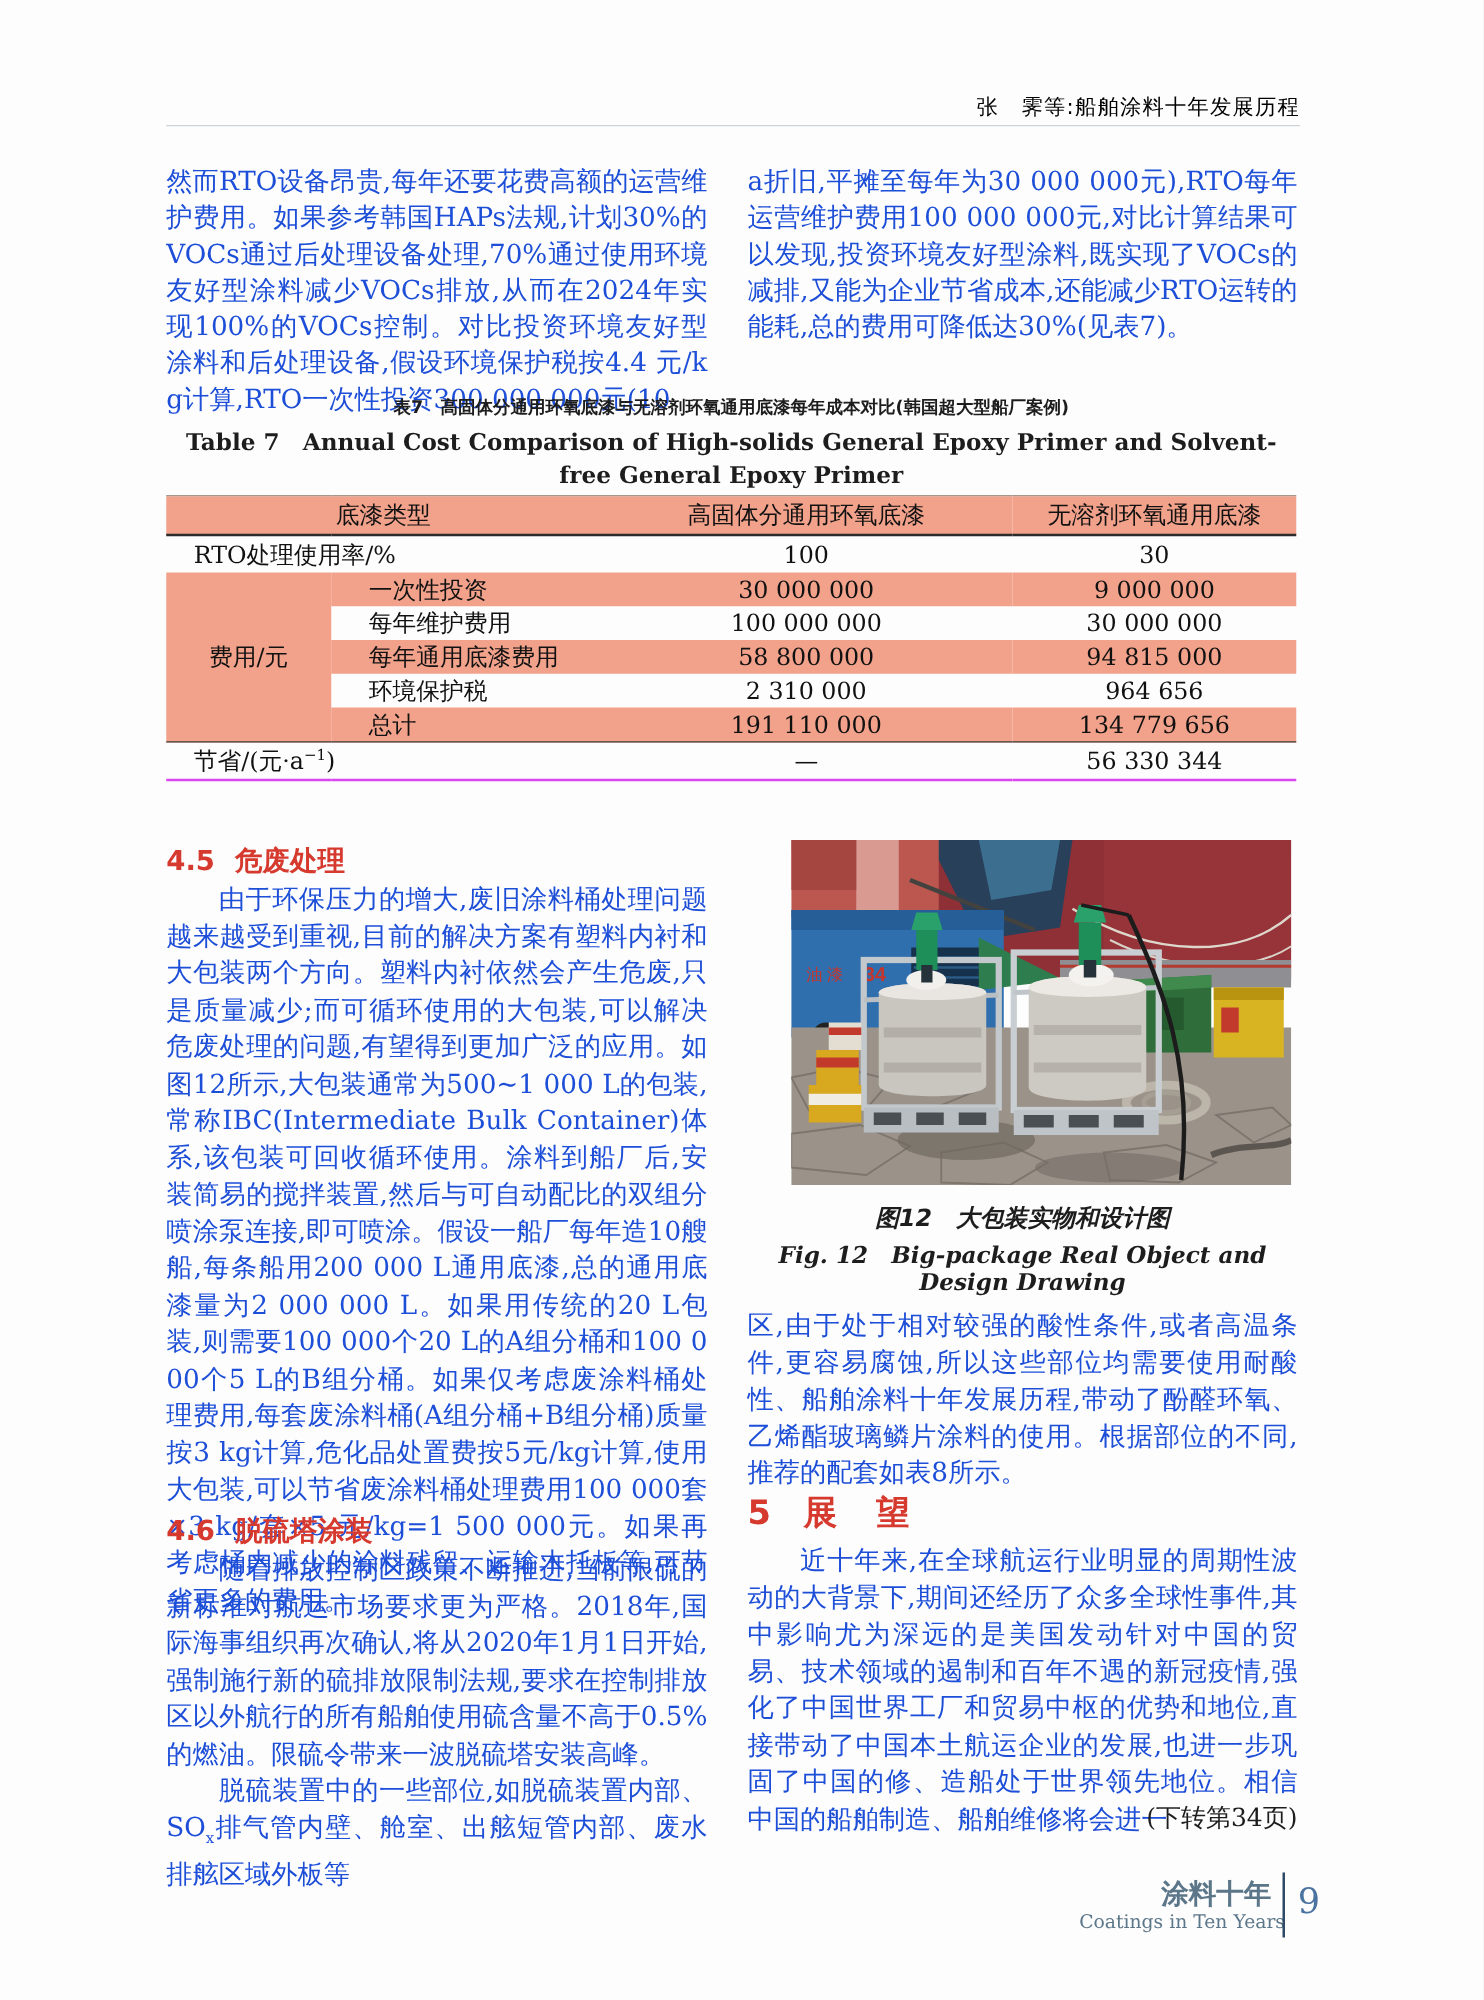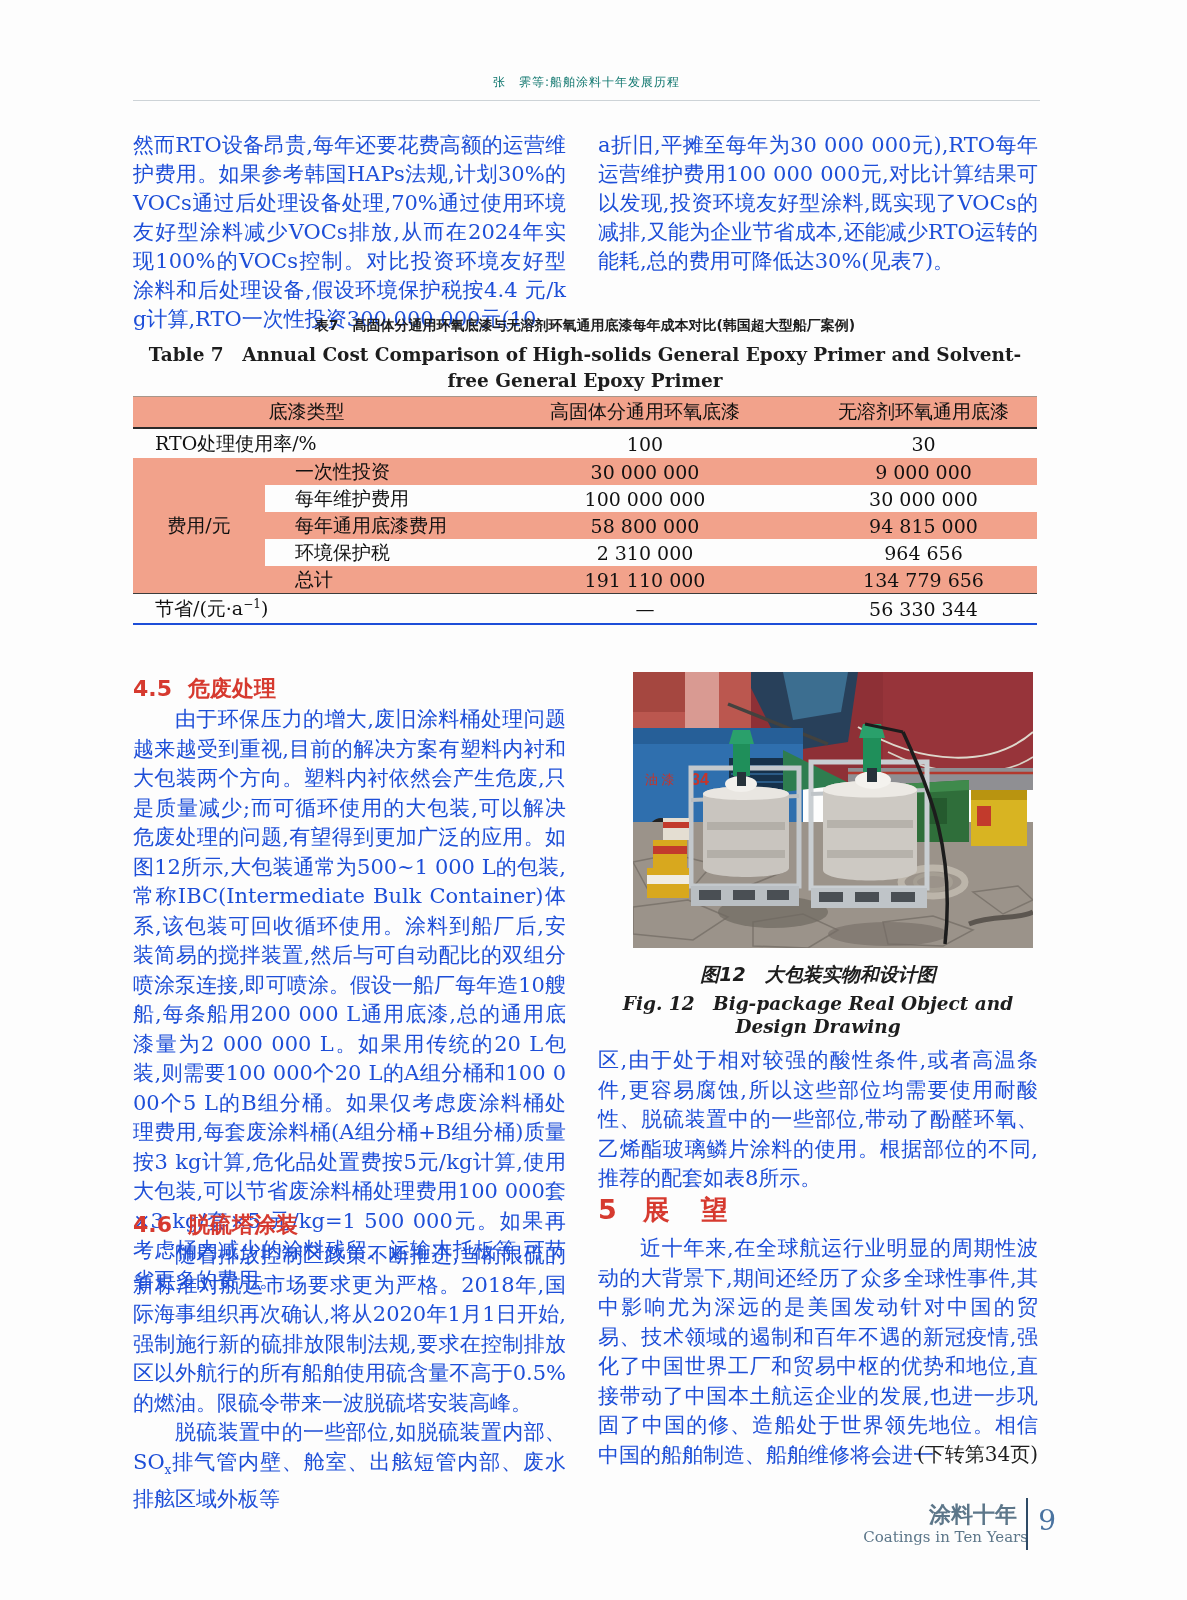--- a/index.html
+++ b/index.html
@@ -6,22 +6,22 @@
   .page {
     position:relative; width:1187px; height:1600px; margin:0 auto;
     background:#fdfdfd; overflow:hidden;
     font-family:"DejaVu Serif","Liberation Serif",serif; color:#1d1d1d;
   }
   .abs { position:absolute; }
   .sans { font-family:"DejaVu Sans","Liberation Sans",sans-serif; }
   .serif { font-family:"DejaVu Serif","Liberation Serif",serif; }
 
   .running-header {
-    top:74px; left:133px; width:907px; text-align:center;
-    font-size:12px; color:#0f766e; letter-spacing:1px;
+    top:74px; left:133px; width:907px; text-align:right;
+    font-size:17px; color:#000000; letter-spacing:1px;
   }
   .header-rule { top:100px; left:133px; width:907px; height:1px; background:#cdd3d7; }
 
   .body-text {
     font-size:21px; line-height:29px; text-align:justify;
     word-break:break-all; color:#1d4ed8;
   }
   .lh295 { line-height:29.5px; }
   .indent p, p.indent { text-indent:2em; margin:0; }
   .body-text p { margin:0; }
@@ -37,21 +37,21 @@
   table.t7 { border-collapse:collapse; width:904px; font-size:19px; color:#111; }
   table.t7 td { padding:0 6px; height:27px; }
   table.t7 tr.hdr td { height:30px; }
   table.t7 tr.rto td, table.t7 tr.saving td { height:29px; }
   .pink { background:#f2a28b; }
   .cell-c { text-align:center; }
   .cell-l { text-align:left; padding-left:22px !important; }
   .sub-l  { text-align:left; padding-left:30px !important; }
   tr.hdr { border-top:1px solid #a8968a; border-bottom:2px solid #2b2b2b; }
   tr.saving { border-top:1px solid #3c3c3c; }
-  table.t7 { border-bottom:2px solid #1d4ed8; }
+  table.t7 { border-bottom:2px solid #d946ef; }
   sup.small, sub.small { font-size:12px; }
 
   .sec-head { font-weight:bold; color:#d63a2f; font-size:22px; }
   .sec-head .num { margin-right:16px; }
   .sec-head-big { font-size:27px; letter-spacing:2px; }
   .sec-head-big .num { margin-right:24px; }
 
   .s45-head  { top:674px;  left:133px; }
   .s45-para  { top:705px;  left:133px; width:433px; }
   .s46-head  { top:1210px; left:133px; }
@@ -266,21 +266,21 @@
       <path d="M270,60 C298,120 322,180 312,272" stroke="#1c1c1c" stroke-width="3.5" fill="none"></path>
       <line x1="232" y1="52" x2="270" y2="60" stroke="#1c1c1c" stroke-width="3"></line>
 
       <path d="M336,252 C360,242 385,248 400,240" stroke="#5c5650" stroke-width="5" fill="none"></path>
     </svg>
   </div>
 
   <div class="abs fig-caption fig-cn sans">图12　大包装实物和设计图</div>
   <div class="abs fig-caption fig-en serif">Fig. 12　Big-package Real Object and Design Drawing</div>
 
-  <div class="abs right-para body-text lh295">区,由于处于相对较强的酸性条件,或者高温条件,更容易腐蚀,所以这些部位均需要使用耐酸性、脱硫装置中的一些部位,带动了酚醛环氧、乙烯酯玻璃鳞片涂料的使用。根据部位的不同,推荐的配套如表8所示。</div>
+  <div class="abs right-para body-text lh295">区,由于处于相对较强的酸性条件,或者高温条件,更容易腐蚀,所以这些部位均需要使用耐酸性、船舶涂料十年发展历程,带动了酚醛环氧、乙烯酯玻璃鳞片涂料的使用。根据部位的不同,推荐的配套如表8所示。</div>
 
   <div class="abs s5-head sec-head sec-head-big sans">
     <span class="num">5</span><span>展　望</span>
   </div>
   <div class="abs s5-para body-text lh295">
     <p class="indent">近十年来,在全球航运行业明显的周期性波动的大背景下,期间还经历了众多全球性事件,其中影响尤为深远的是美国发动针对中国的贸易、技术领域的遏制和百年不遇的新冠疫情,强化了中国世界工厂和贸易中枢的优势和地位,直接带动了中国本土航运企业的发展,也进一步巩固了中国的修、造船处于世界领先地位。相信中国的船舶制造、船舶维修将会进一</p>
   </div>
   <div class="abs s5-cont">(下转第34页)</div>
 
   <div class="abs footer">

